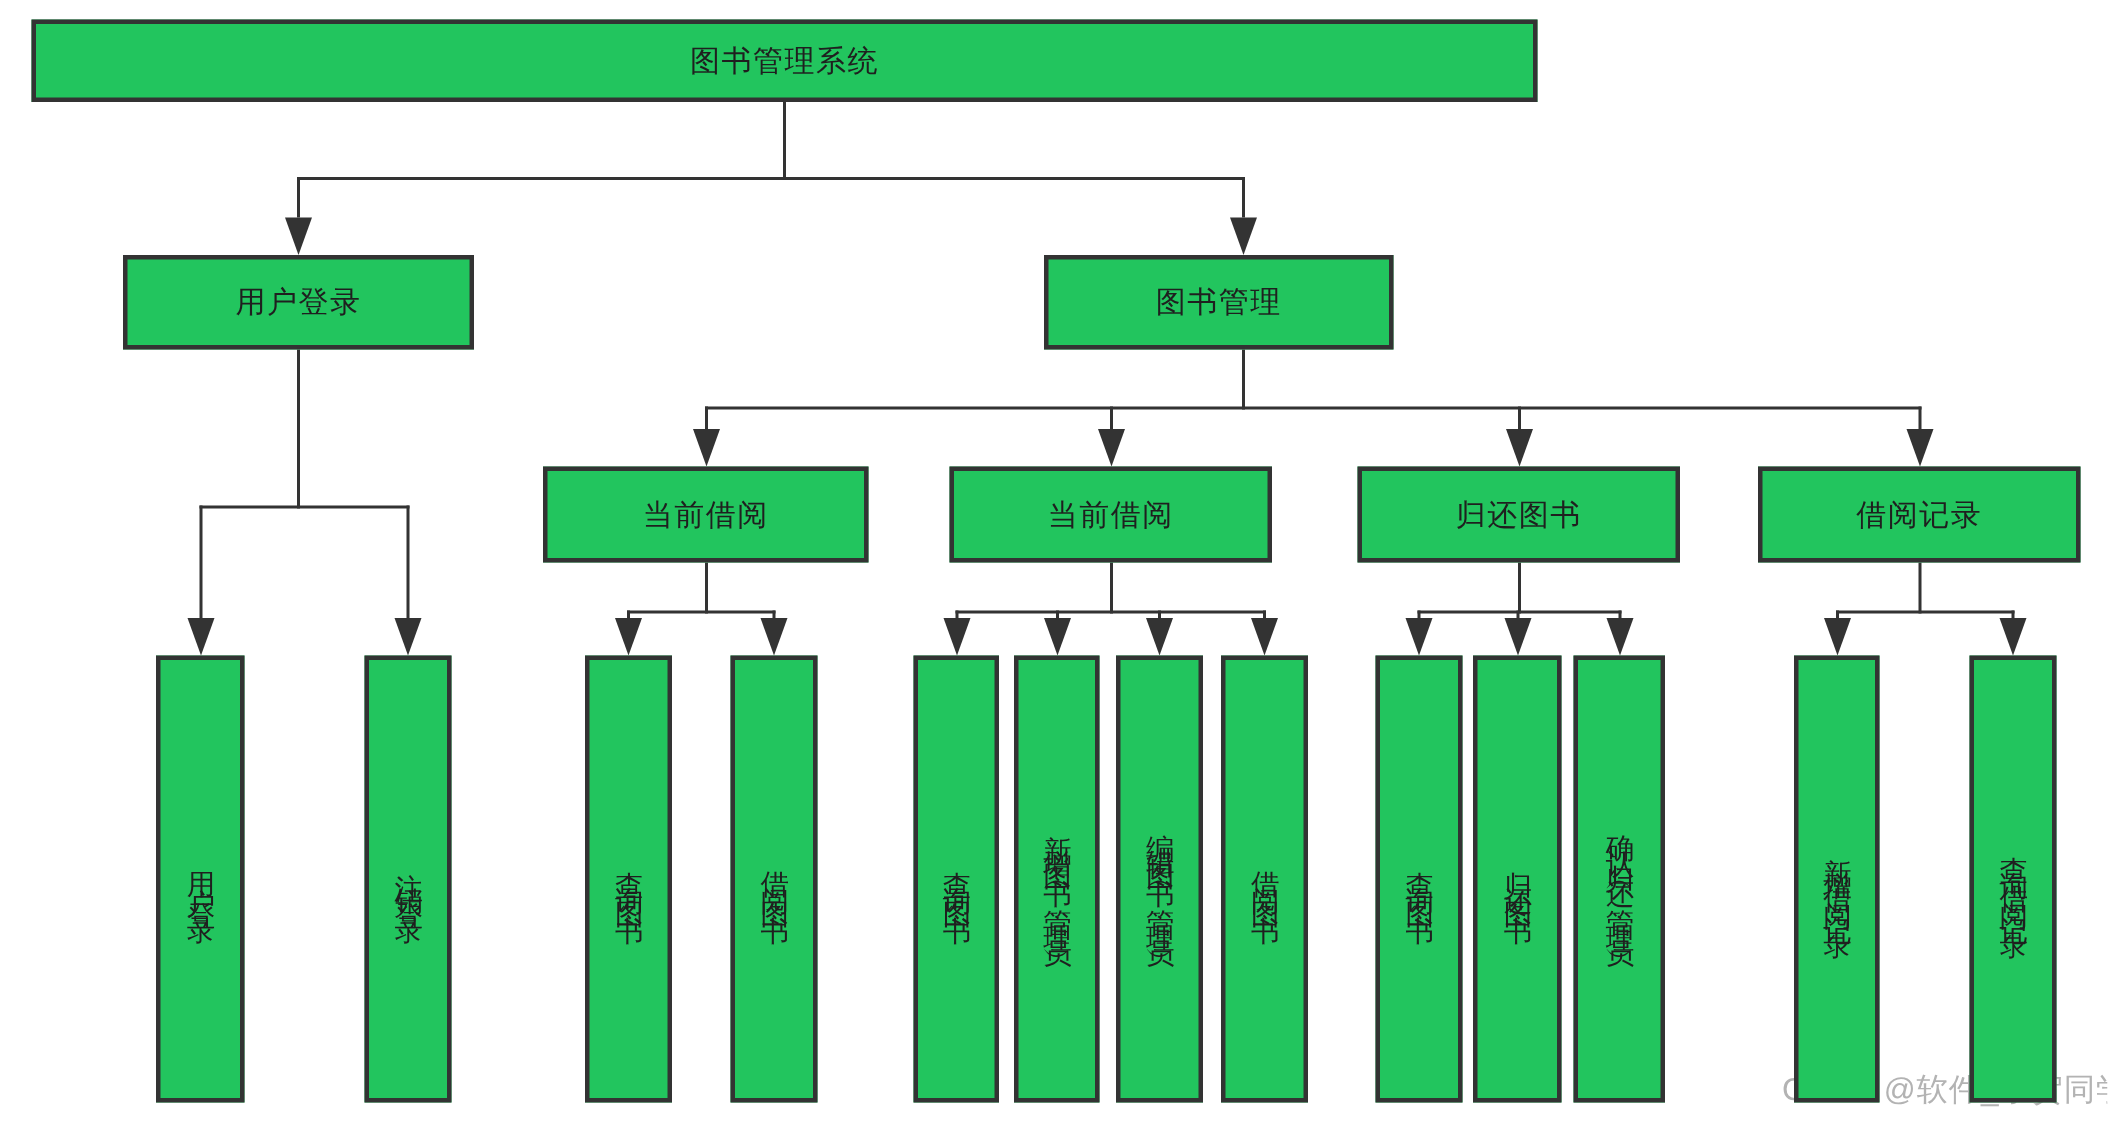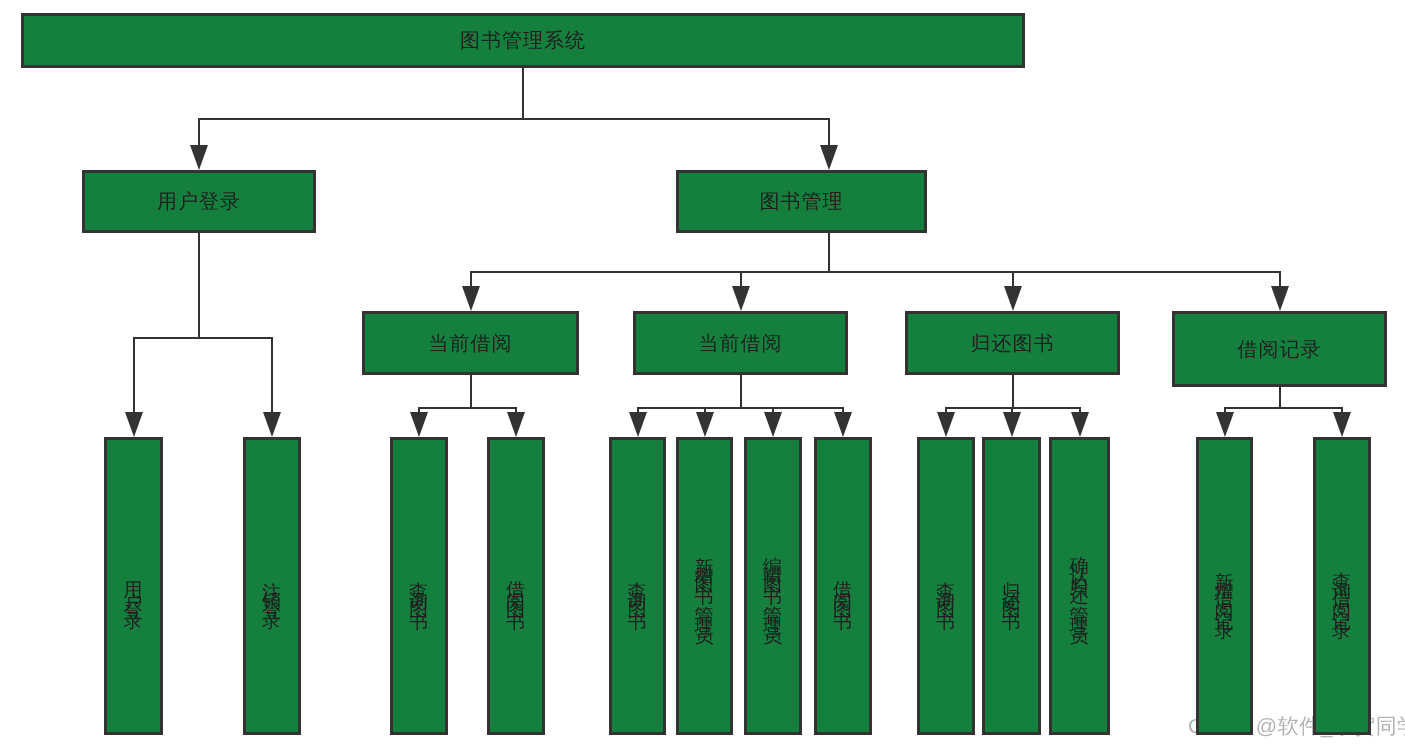--- a/index.html
+++ b/index.html
@@ -14,21 +14,21 @@
     position:relative;
     width:1405px;height:747px;
     background:var(--bg);
     font-family:"Liberation Sans", sans-serif;
     overflow:hidden;
   }
   .node{
     position:absolute;
     box-sizing:border-box;
     border:3px solid var(--border);
-    background:#15803d;
+    background:#22c55e;
     display:flex;
     align-items:center;
     justify-content:center;
     color:var(--text);
   }
   .node.h .label{
     font-size:20px;
     letter-spacing:1px;
     white-space:nowrap;
   }
@@ -115,33 +115,33 @@
     <div class="line" style="left: 1223.5px; top: 407px; width: 2px; height: 5px;"></div>
     <div class="arrow" style="left: 1215.5px; top: 412px;"></div>
     <div class="line" style="left: 1341px; top: 407px; width: 2px; height: 5px;"></div>
     <div class="arrow" style="left: 1333px; top: 412px;"></div>
     <div class="node h" style="left: 21px; top: 13px; width: 1004px; height: 55px;">
       <span class="label">图书管理系统</span>
     </div>
     <div class="node h" style="left: 82px; top: 170px; width: 234px; height: 63px;">
       <span class="label">用户登录</span>
     </div>
-    <div class="node h" style="left: 676px; top: 170px; width: 251px; height: 63px;">
+    <div class="node h" style="left: 696px; top: 170px; width: 233px; height: 63px;">
       <span class="label">图书管理</span>
     </div>
     <div class="node h" style="left: 362px; top: 311px; width: 217px; height: 64px;">
       <span class="label">当前借阅</span>
     </div>
     <div class="node h" style="left: 633px; top: 311px; width: 215px; height: 64px;">
       <span class="label">当前借阅</span>
     </div>
     <div class="node h" style="left: 905px; top: 311px; width: 215px; height: 64px;">
       <span class="label">归还图书</span>
     </div>
-    <div class="node h" style="left: 1172px; top: 311px; width: 215px; height: 76px; align-items: center;">
+    <div class="node h" style="left: 1172px; top: 311px; width: 215px; height: 64px; align-items: center;">
       <span class="label">借阅记录</span>
     </div>
     <div class="node v" style="left: 104px; top: 437px; width: 59px; height: 298px;">
       <span class="label">用户登录</span>
     </div>
     <div class="node v" style="left: 243px; top: 437px; width: 58px; height: 298px;">
       <span class="label">注销登录</span>
     </div>
     <div class="node v" style="left: 390px; top: 437px; width: 58px; height: 298px;">
       <span class="label">查询图书</span>

